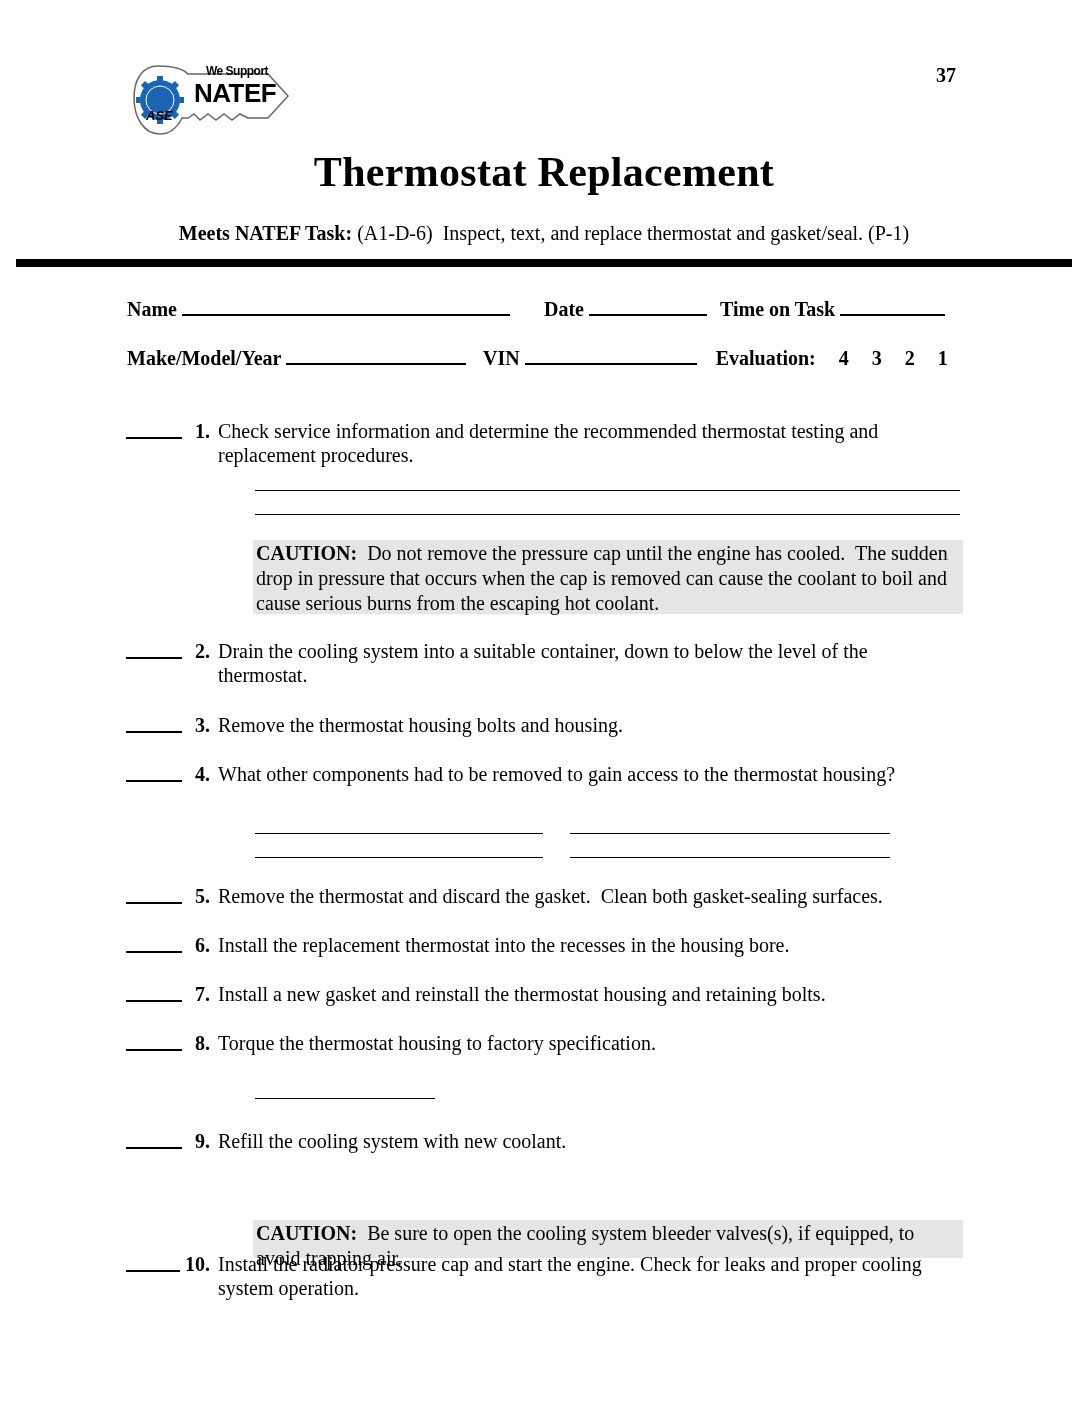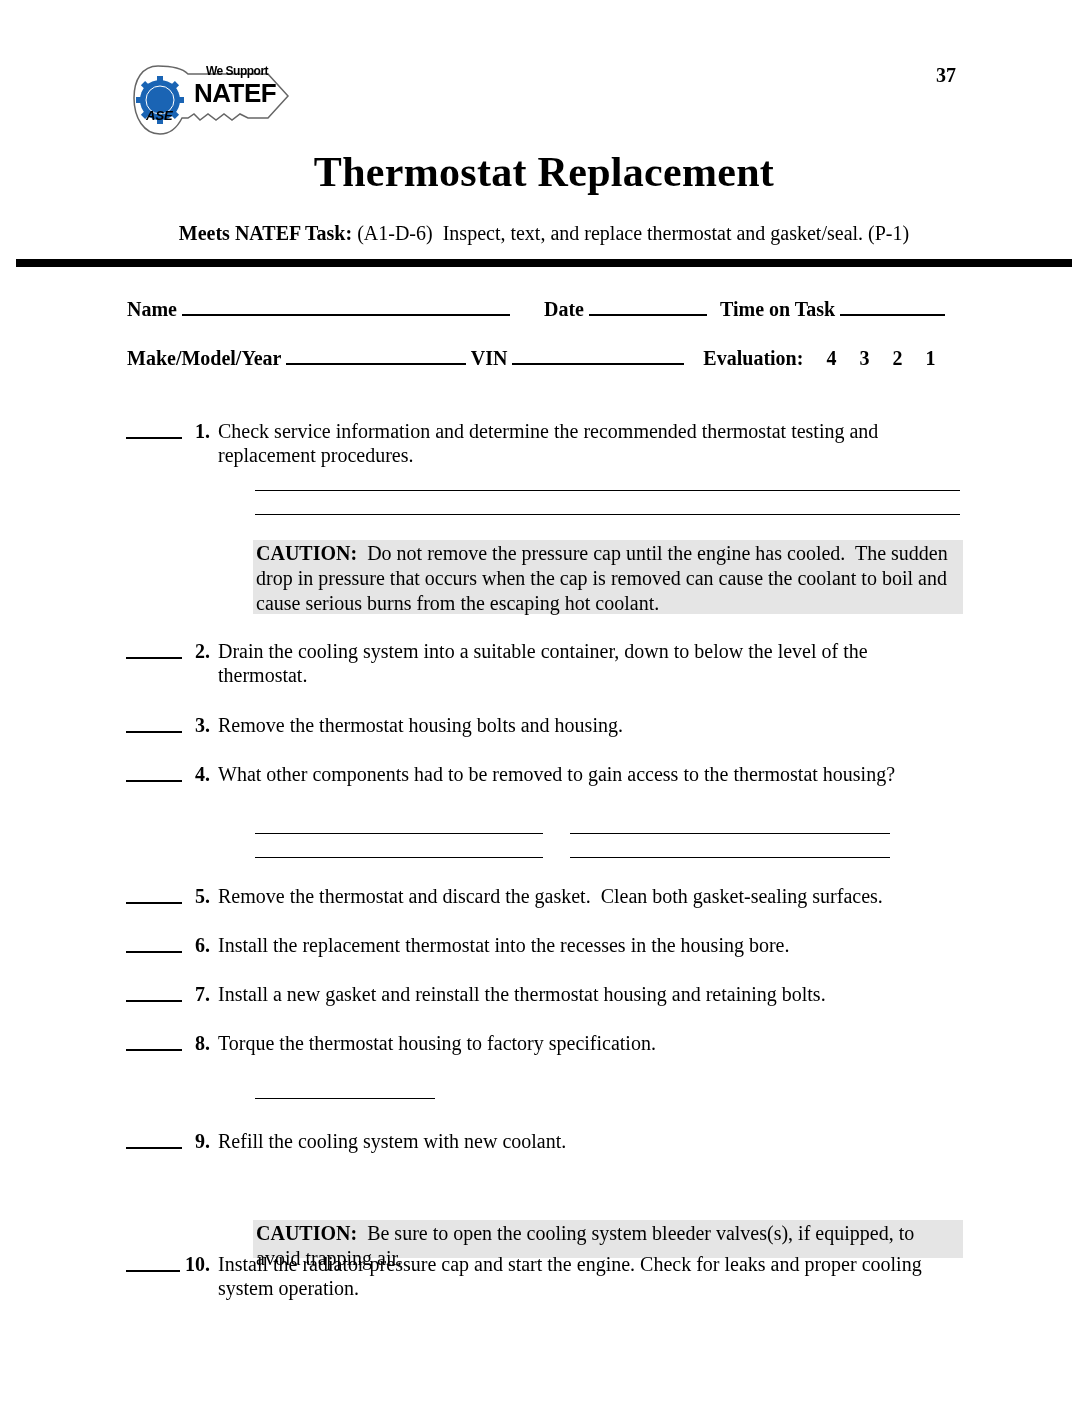--- a/index.html
+++ b/index.html
@@ -71,21 +71,21 @@
   <span class="blank" style="width:328px;"></span>
   <span style="margin-left:29px;">Date</span>
   <span class="blank" style="width:118px;"></span>
   <span style="margin-left:8px;">Time on Task</span>
   <span class="blank" style="width:105px;"></span>
 </div>
 
 <div class="abs field-row" style="left:127px; top:345px;">
   <span>Make/Model/Year</span>
   <span class="blank" style="width:180px;"></span>
-  <span style="margin-left:0;">VIN</span>
+  <span style="margin-left:12px;">VIN</span>
   <span class="blank" style="width:172px;"></span>
   <span style="margin-left:14px;">Evaluation:</span>
   <span class="evals">
     <span>4</span>
     <span>3</span>
     <span>2</span>
     <span>1</span>
   </span>
 </div>
 

